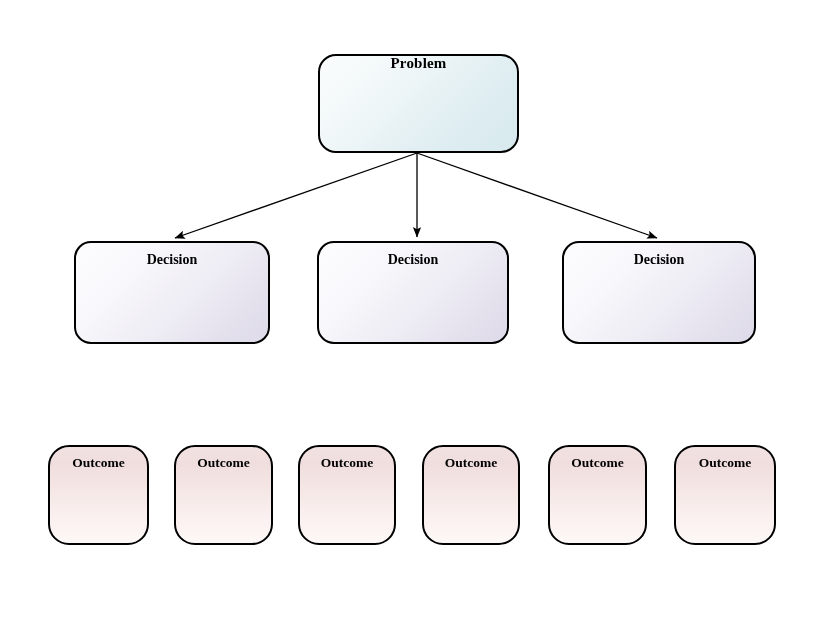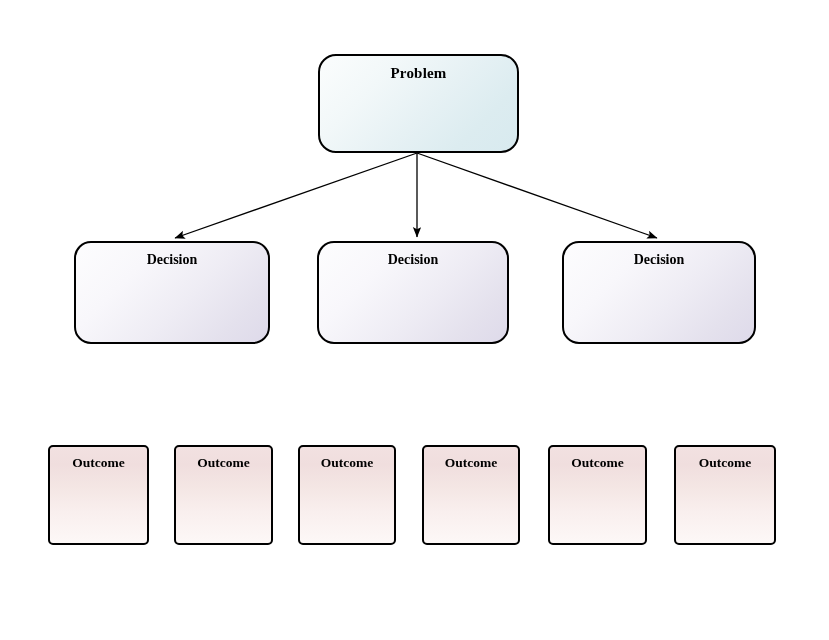--- a/index.html
+++ b/index.html
@@ -54,21 +54,20 @@
     background: linear-gradient(
         135deg,
         #fbfdfd 0%,
         #f2f8f9 28%,
         #e6f1f4 55%,
         #dcecf0 78%,
         #d8eaef 100%);
   }
   .node-problem .node-label {
     font-size: 15px;
-    padding-top: 10px;
     letter-spacing: 0.2px;
   }
 
   
   .node-decision {
     border-radius: 17px;
     background: linear-gradient(
         135deg,
         #fdfdfe 0%,
         #f8f7fb 30%,
@@ -77,21 +76,21 @@
         #dedaea 100%);
   }
   .node-decision .node-label {
     font-size: 14px;
     padding-top: 10px;
     text-align: center;
   }
 
   
   .node-outcome {
-    border-radius: 5px;
+    border-radius: 21px;
     background: linear-gradient(
         180deg,
         #f2e1e1 0%,
         #f0dede 18%,
         #f4e6e4 42%,
         #f9efee 68%,
         #fdf8f7 100%);
   }
   .node-outcome .node-label {
     font-size: 13.5px;

